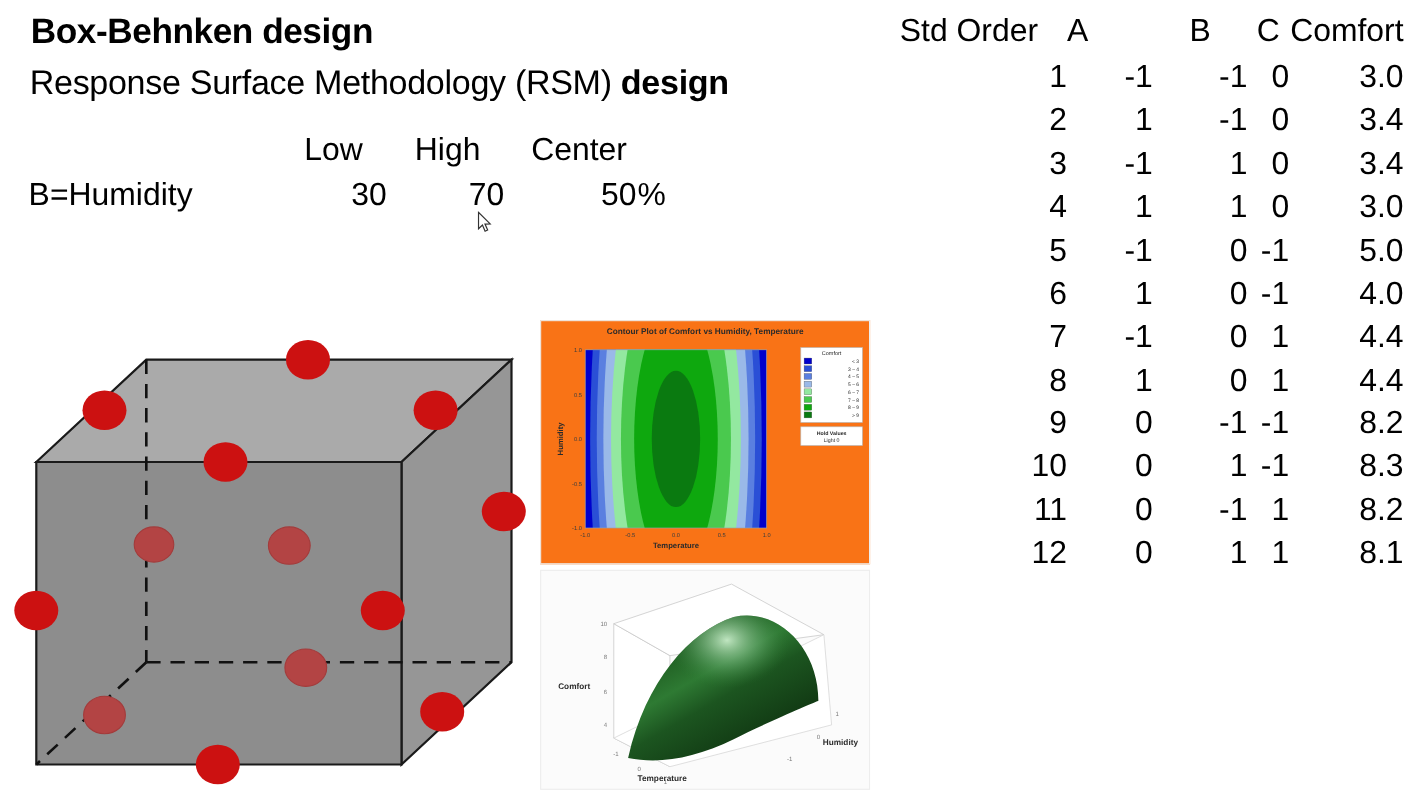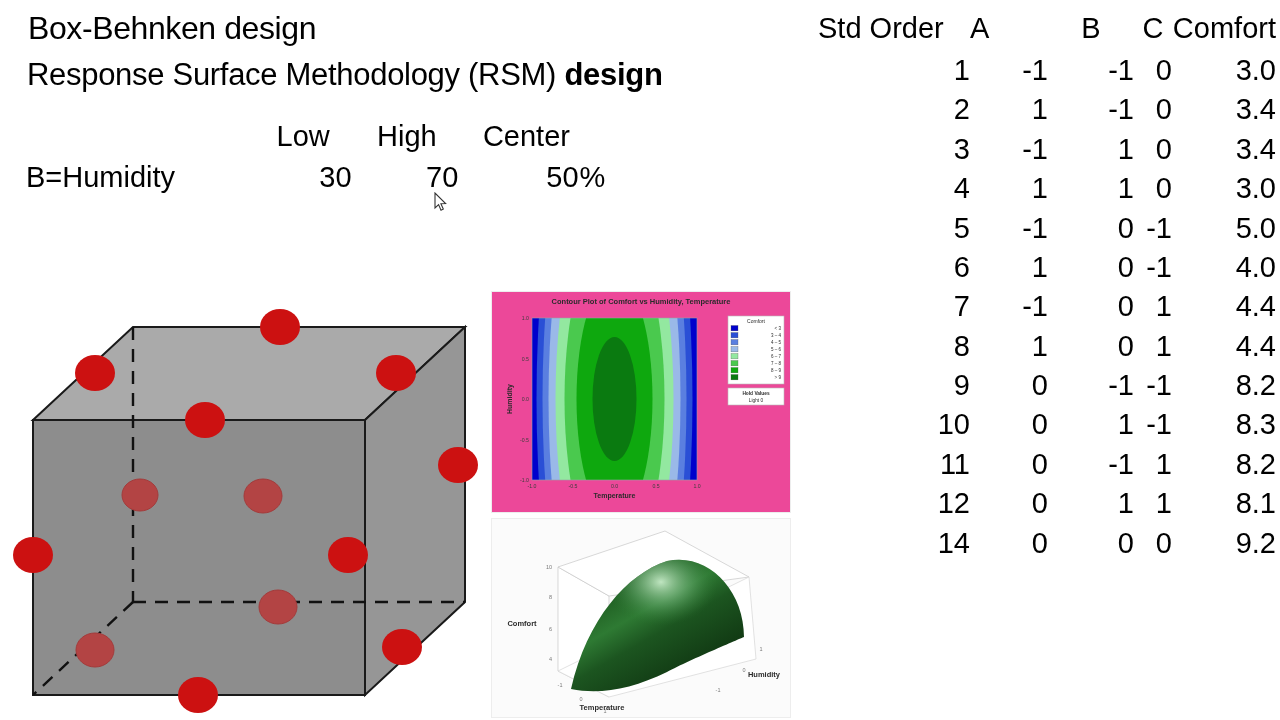--- a/index.html
+++ b/index.html
@@ -10,21 +10,21 @@
     color: #000000;
     overflow: hidden;
   }
   #root { position: relative; width: 1280px; height: 720px; }
 
   
   #left-pane { position: absolute; left: 0; top: 0; width: 812px; height: 720px; }
 
   .title-main {
     position: absolute; left: 28px; top: 10px;
-    font-size: 32px; font-weight: normal; letter-spacing: -0.4px;
+    font-size: 32px; font-weight: bold; letter-spacing: -0.4px;
     white-space: nowrap;
   }
   .title-sub {
     position: absolute; left: 27px; top: 57px;
     font-size: 31px; font-weight: normal; letter-spacing: -0.3px;
     white-space: nowrap;
   }
   .title-sub b { font-weight: bold; }
 
   
@@ -52,21 +52,21 @@
   
   #cursor { position: absolute; left: 434px; top: 192px; width: 14px; height: 20px; }
 
   
   #cube-wrap { position: absolute; left: 0px; top: 295px; width: 490px; height: 425px; }
 
   
   #contour-plot {
     position: absolute; left: 491px; top: 291px;
     width: 300px; height: 222px;
-    background: #ec4899;
+    background: #f97316;
     border: 1px solid #ededed;
   }
   #surface-plot {
     position: absolute; left: 491px; top: 518px;
     width: 300px; height: 200px;
     background: #fbfbfb;
     border: 1px solid #ededed;
   }
   .plot-title {
     position: absolute; left: 0; right: 0; top: 5px;
@@ -374,23 +374,16 @@
         <td class="c-c">1</td>
         <td class="c-y">8.2</td>
       </tr>
       <tr>
         <td class="c-std">12</td>
         <td class="c-a">0</td>
         <td class="c-b">1</td>
         <td class="c-c">1</td>
         <td class="c-y">8.1</td>
       </tr>
-      <tr>
-        <td class="c-std">14</td>
-        <td class="c-a">0</td>
-        <td class="c-b">0</td>
-        <td class="c-c">0</td>
-        <td class="c-y">9.2</td>
-      </tr>
     </tbody>
   </table>
 
 </div>
 
 </body></html>

